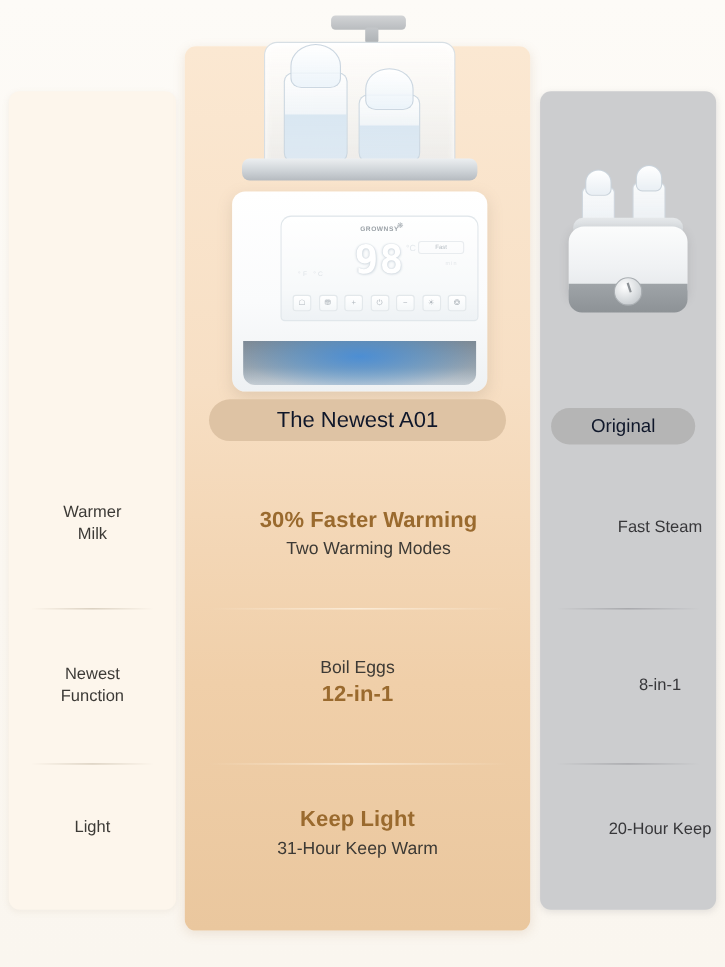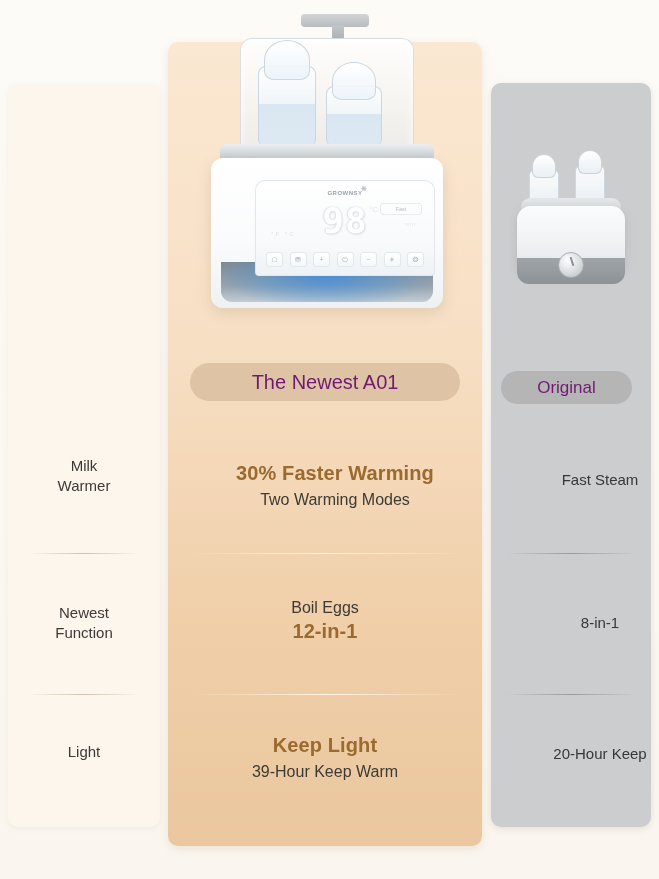--- a/index.html
+++ b/index.html
@@ -99,21 +99,21 @@
 
   
   .tray {
     position: absolute; left: 34px; top: 136px; width: 214px; height: 20px;
     background: linear-gradient(180deg, #eceff1 0%, #cfd4d8 55%, #b6bbc0 100%);
     border-radius: 7px;
   }
 
   
   .body-shell {
-    position: absolute; left: 25px; top: 150px; width: 232px; height: 150px;
+    position: absolute; left: 25px; top: 166px; width: 232px; height: 182px;
     background: linear-gradient(180deg, #ffffff 0%, #fafbfc 55%, #eef1f3 100%);
     border-radius: 12px;
     box-shadow: 0 5px 14px rgba(150,130,110,0.22);
   }
 
   
   .panel-glass {
     position: absolute; left: 44px; top: 22px; width: 180px; height: 96px;
     background: linear-gradient(180deg, #ffffff 0%, #f7f9fa 70%, #eef2f5 100%);
     border-radius: 10px 10px 4px 4px;
@@ -229,21 +229,21 @@
   }
   .orig-knob::after {
     content: ""; position: absolute; left: 50%; top: 4px;
     width: 1.5px; height: 9px; background: #8c9195; transform: rotate(-18deg);
   }
 
   
   .badge {
     position: absolute;
     display: flex; align-items: center; justify-content: center;
-    color: #701a75;
+    color: #0f172a;
     border-radius: 999px;
   }
   #badge-new {
     left: 190px; top: 363px; width: 270px; height: 38px;
     background: #dec3a4;
     font-size: 20px;
   }
   #badge-original {
     left: 501px; top: 371px; width: 131px; height: 33px;
     background: #b5b5b5;
@@ -359,22 +359,22 @@
     <div class="orig-top"></div>
     <div class="orig-body"></div>
     <div class="orig-base"></div>
     <div class="orig-knob"></div>
   </div>
 
   <div class="badge" id="badge-new">The Newest A01</div>
   <div class="badge" id="badge-original">Original</div>
 
   <div class="row-label" id="label-1">
+    <div>Warmer</div>
     <div>Milk</div>
-    <div>Warmer</div>
   </div>
   <div class="row-center" id="center-1">
     <div class="c-main">30% Faster Warming</div>
     <div class="c-sub">Two Warming Modes</div>
   </div>
   <div class="row-right" id="right-1">Fast Steam</div>
 
   <div class="row-label" id="label-2">
     <div>Newest</div>
     <div>Function</div>
@@ -383,21 +383,21 @@
     <div class="c-sub" style="margin-top:0">Boil Eggs</div>
     <div class="c-main">12-in-1</div>
   </div>
   <div class="row-right" id="right-2">8-in-1</div>
 
   <div class="row-label" id="label-3">
     <div>Light</div>
   </div>
   <div class="row-center" id="center-3">
     <div class="c-main">Keep Light</div>
-    <div class="c-sub">39-Hour Keep Warm</div>
+    <div class="c-sub">31-Hour Keep Warm</div>
   </div>
   <div class="row-right" id="right-3">
     <div>20-Hour Keep</div>
   </div>
 
   <div class="divider div-left d-a"></div>
   <div class="divider div-center d-a"></div>
   <div class="divider div-right d-a"></div>
 
   <div class="divider div-left d-b"></div>

